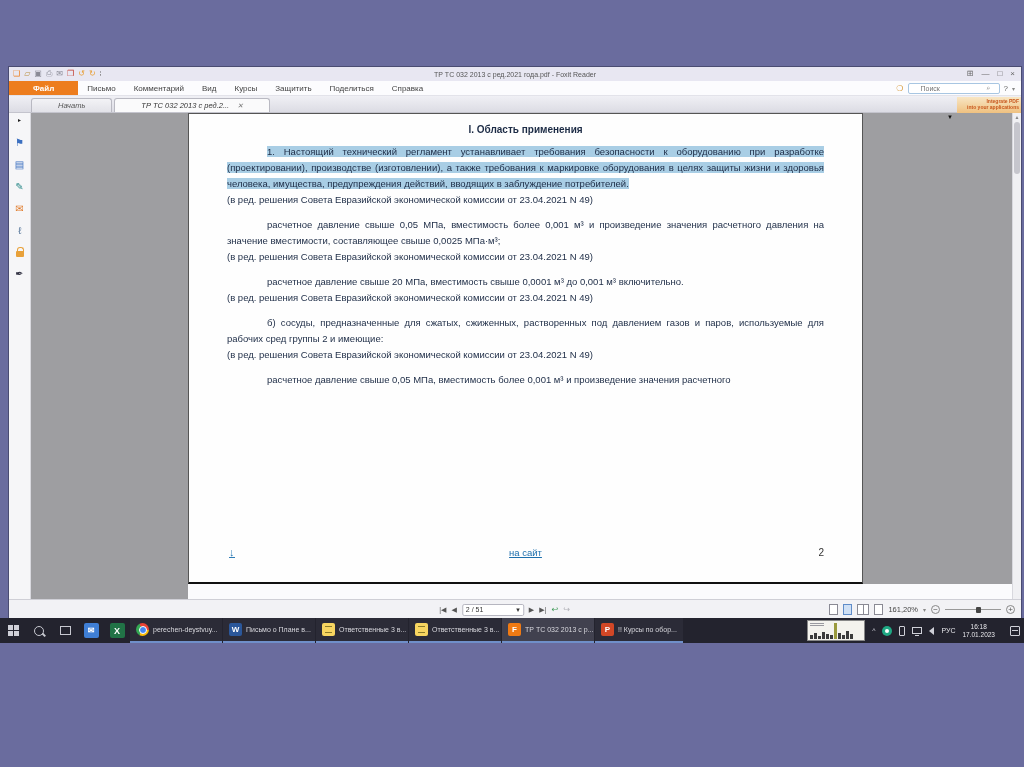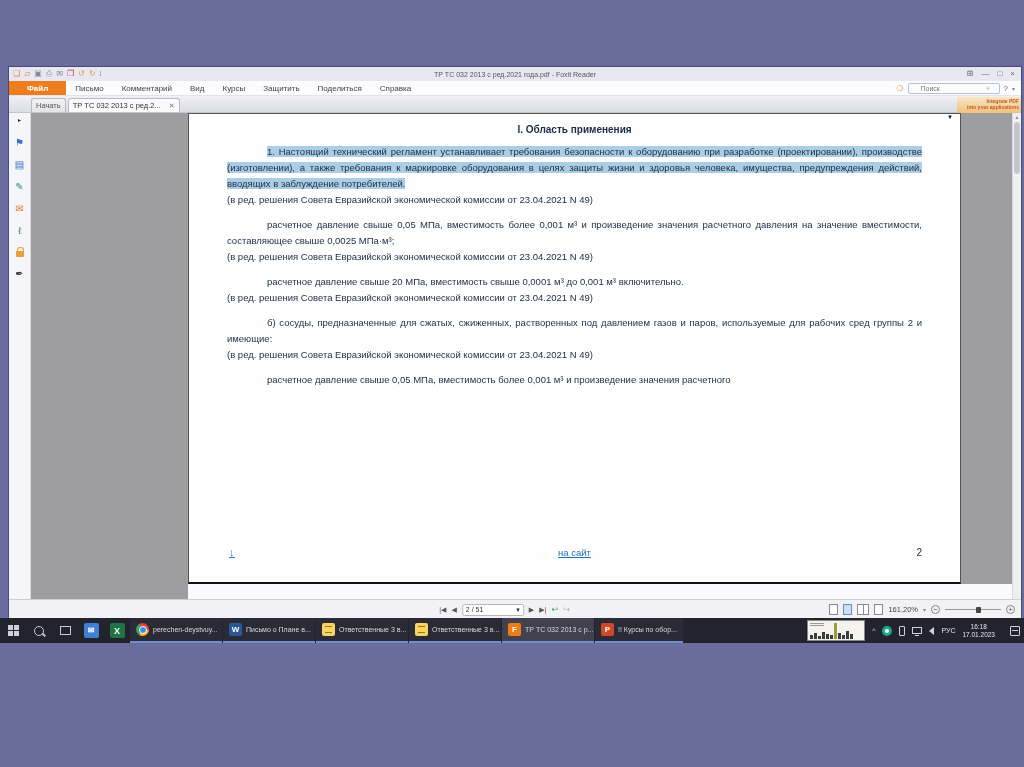--- a/index.html
+++ b/index.html
@@ -12,53 +12,53 @@
   .titlebar { height:14px; background:#e8e7f2; display:flex; align-items:center; position:relative; }
   .qa-icons { display:flex; gap:4px; padding-left:4px; align-items:center; }
   .qa-icons span { font-size:8px; line-height:10px; }
   .title-text { position:absolute; left:0; right:0; text-align:center; font-size:7px; color:#555; }
   .win-controls { margin-left:auto; display:flex; gap:8px; padding-right:6px; z-index:2; }
   .win-controls span { font-size:8px; color:#666; line-height:10px; cursor:default; }
 
   
   .menurow { height:15px; background:#fcfcfe; display:flex; align-items:stretch; border-bottom:1px solid #e3e3ea; position:relative; }
   .menu-item { font-size:8px; color:#444; padding:0 9px; display:flex; align-items:center; }
-  .menu-item.file { background:#ed7d1e; color:#fff; font-weight:bold; padding:0 18px; }
+  .menu-item.file { background:#ed7d1e; color:#fff; font-weight:bold; padding:0 24px; }
   .searcharea { margin-left:auto; display:flex; align-items:center; gap:4px; padding-right:6px; }
   .search-pre { font-size:8px; color:#d89a3a; }
   .searchbox { width:92px; height:11px; border:1px solid #a8c6e2; border-radius:2px; background:#fff; display:flex; align-items:center; }
   .searchbox input { border:none; outline:none; width:78px; font-size:7px; padding-left:12px; color:#444; font-family:"Liberation Sans",sans-serif; background:transparent; }
   .searchbox .mag { font-size:7px; color:#777; }
   .help-circ { font-size:8px; color:#666; }
   .tiny-caret { font-size:6px; color:#888; }
 
   
   .tabrow { height:17px; background:linear-gradient(#f0f0f5,#dcdce4); display:flex; align-items:flex-end; padding-left:22px; border-bottom:1px solid #c4c4cd; position:relative; }
-  .doctab { height:14px; display:flex; align-items:center; font-size:7.5px; color:#555; padding:0 4px; border:1px solid #b9b9c2; border-bottom:none; border-radius:3px 3px 0 0; background:linear-gradient(#f3f3f6,#e2e2e8); margin-right:2px; transform:skewX(0deg); }
+  .doctab { height:14px; display:flex; align-items:center; font-size:7.5px; color:#555; padding:0 26px; border:1px solid #b9b9c2; border-bottom:none; border-radius:3px 3px 0 0; background:linear-gradient(#f3f3f6,#e2e2e8); margin-right:2px; transform:skewX(0deg);font-style:italic; }
   .doctab.active { background:#fafafb; color:#333; }
   .doctab .close { margin-left:8px; font-size:7px; color:#777; }
 
   
   .ad-banner { position:absolute; right:0; top:30px; width:64px; height:16px; background:linear-gradient(#f8e6c4,#efc180); z-index:5; text-align:right; padding:1px 2px; line-height:6px; }
   .ad-banner div { font-size:5px; color:#c8571d; font-weight:bold; }
   .collapse-marker { position:absolute; left:938px; top:47px; font-size:6px; color:#111; z-index:6; }
 
   
   .docarea { position:relative; height:486px; background:#9e9ea1; overflow:hidden; }
   .sidebar { position:absolute; left:0; top:0; bottom:0; width:22px; background:#f6f6f8; border-right:1px solid #d9d9df; display:flex; flex-direction:column; align-items:center; padding-top:2px; gap:11px; z-index:3; }
   .sidebar span { font-size:10px; line-height:11px; }
   .sb-toggle { font-size:6px !important; color:#222; }
   .lock-shape { width:8px; height:6px; background:#e8a13a; border-radius:1px; position:relative; margin-top:4px; }
   .lock-shape::before { content:''; position:absolute; top:-4px; left:1.5px; width:5px; height:5px; border:1.2px solid #e8a13a; border-bottom:none; border-radius:3px 3px 0 0; }
 
   .vscroll { position:absolute; right:0; top:0; bottom:0; width:9px; background:#f0f0f3; border-left:1px solid #d8d8de; z-index:4; }
   .vscroll .arr { display:block; text-align:center; font-size:5px; color:#888; padding-top:1px; }
   .vscroll .thumb { position:absolute; top:9px; left:1px; width:6px; height:52px; background:#c6c6cd; border-radius:3px; }
 
-  .page { position:absolute; left:179px; top:0; width:773px; height:471px; background:#fefefe; border:1px solid #555; border-bottom:2px solid #111; padding:10px 38px 0 38px; }
+  .page { position:absolute; left:179px; top:0; width:675px; height:471px; background:#fefefe; border:1px solid #555; border-bottom:2px solid #111; padding:10px 38px 0 38px; }
   .hscroll { position:absolute; left:179px; right:9px; top:471px; height:15px; background:#fbfbfd; }
 
   .doc-heading { text-align:center; font-size:10px; font-weight:bold; color:#1c2b45; margin-bottom:2px; }
   .page p { font-size:9.5px; line-height:16px; color:#1c2b45; text-align:justify; text-indent:40px; margin-top:9px; }
   .page p.noind { text-indent:0; }
   .page p.tight { margin-top:0; }
   .hl { background:#a9cee5; }
 
   .page-footer { position:absolute; left:38px; right:38px; bottom:24px; height:14px; }
   .dl-icon { position:absolute; left:2px; bottom:0; color:#2e7cb5; font-size:11px; font-weight:bold; border-bottom:1.5px solid #2e7cb5; line-height:10px; }

